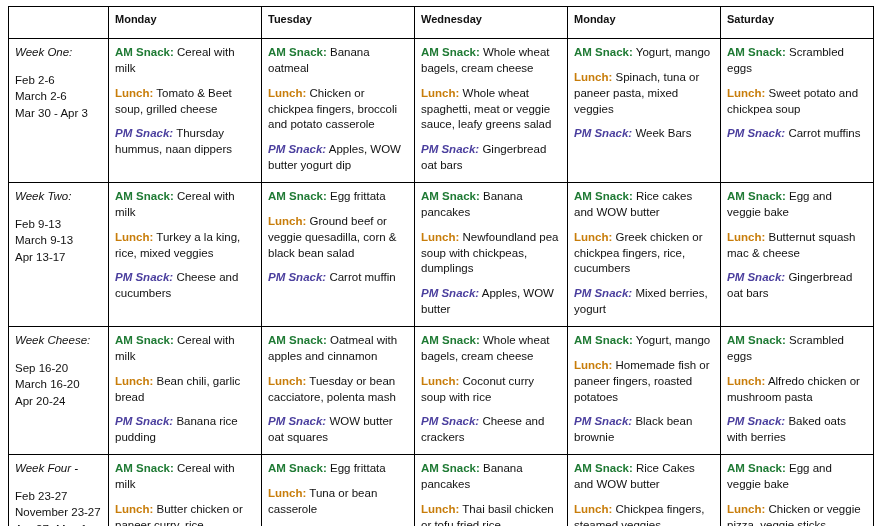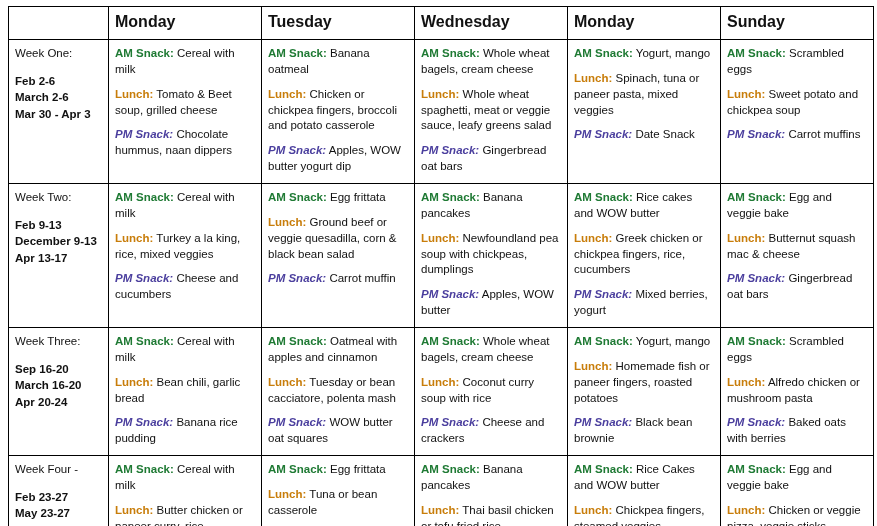--- a/index.html
+++ b/index.html
@@ -34,37 +34,37 @@
     padding: 6px 6px 8px 6px;
     box-sizing: border-box;
   }
   col.weekcol { width: 100px; }
   col.daycol  { width: 153px; }
 
   thead th {
     height: 32px;
     text-align: left;
     font-weight: bold;
-    font-size: 16px;
+    font-size: 11px;
     vertical-align: middle;
     padding-top: 8px;
     padding-bottom: 8px;
     color: #111111;
   }
   .week-label {
     font-weight: normal;
     color: #111111;
     line-height: 1.35;
   }
   .week-title {
     margin-bottom: 11px;
+    font-style: italic;
   }
   .week-dates div {
     line-height: 1.45;
-    font-weight: bold;
   }
   .meal {
     line-height: 1.38;
     margin-bottom: 9px;
   }
   .meal:last-child { margin-bottom: 0; }
   .lbl { font-weight: bold; }
   .lbl-am { color: #1f7a34; }
   .lbl-lunch { color: #c87d0a; margin-top: 15px; }
   .lbl-pm { color: #4b3f9e; font-style: italic; }
@@ -84,67 +84,67 @@
       <col class="daycol">
       <col class="daycol">
     </colgroup>
     <thead>
       <tr>
         <th></th>
         <th>Monday</th>
         <th>Tuesday</th>
         <th>Wednesday</th>
         <th>Monday</th>
-        <th>Sunday</th>
+        <th>Saturday</th>
       </tr>
     </thead>
     <tbody>
 
       <tr>
         <td class="week-label">
           <div class="week-title">Week One:</div>
           <div class="week-dates">
             <div>Feb 2-6</div>
             <div>March 2-6</div>
             <div>Mar 30 - Apr 3</div>
           </div>
         </td>
         <td>
           <div class="meal"><span class="lbl lbl-am">AM Snack:</span> <span class="txt">Cereal with milk</span></div>
           <div class="meal"><span class="lbl lbl-lunch">Lunch:</span> <span class="txt">Tomato &amp; Beet soup, grilled cheese</span></div>
-          <div class="meal"><span class="lbl lbl-pm">PM Snack:</span> <span class="txt">Chocolate hummus, naan dippers</span></div>
+          <div class="meal"><span class="lbl lbl-pm">PM Snack:</span> <span class="txt">Thursday hummus, naan dippers</span></div>
         </td>
         <td>
           <div class="meal"><span class="lbl lbl-am">AM Snack:</span> <span class="txt">Banana oatmeal</span></div>
           <div class="meal"><span class="lbl lbl-lunch">Lunch:</span> <span class="txt">Chicken or chickpea fingers, broccoli and potato casserole</span></div>
           <div class="meal"><span class="lbl lbl-pm">PM Snack:</span> <span class="txt">Apples, WOW butter yogurt dip</span></div>
         </td>
         <td>
           <div class="meal"><span class="lbl lbl-am">AM Snack:</span> <span class="txt">Whole wheat bagels, cream cheese</span></div>
           <div class="meal"><span class="lbl lbl-lunch">Lunch:</span> <span class="txt">Whole wheat spaghetti, meat or veggie sauce, leafy greens salad</span></div>
           <div class="meal"><span class="lbl lbl-pm">PM Snack:</span> <span class="txt">Gingerbread oat bars</span></div>
         </td>
         <td>
           <div class="meal"><span class="lbl lbl-am">AM Snack:</span> <span class="txt">Yogurt, mango</span></div>
           <div class="meal"><span class="lbl lbl-lunch">Lunch:</span> <span class="txt">Spinach, tuna or paneer pasta, mixed veggies</span></div>
-          <div class="meal"><span class="lbl lbl-pm">PM Snack:</span> <span class="txt">Date Snack</span></div>
+          <div class="meal"><span class="lbl lbl-pm">PM Snack:</span> <span class="txt">Week Bars</span></div>
         </td>
         <td>
           <div class="meal"><span class="lbl lbl-am">AM Snack:</span> <span class="txt">Scrambled eggs</span></div>
           <div class="meal"><span class="lbl lbl-lunch">Lunch:</span> <span class="txt">Sweet potato and chickpea soup</span></div>
           <div class="meal"><span class="lbl lbl-pm">PM Snack:</span> <span class="txt">Carrot muffins</span></div>
         </td>
       </tr>
 
       <tr>
         <td class="week-label">
           <div class="week-title">Week Two:</div>
           <div class="week-dates">
             <div>Feb 9-13</div>
-            <div>December 9-13</div>
+            <div>March 9-13</div>
             <div>Apr 13-17</div>
           </div>
         </td>
         <td>
           <div class="meal"><span class="lbl lbl-am">AM Snack:</span> <span class="txt">Cereal with milk</span></div>
           <div class="meal"><span class="lbl lbl-lunch">Lunch:</span> <span class="txt">Turkey a la king, rice, mixed veggies</span></div>
           <div class="meal"><span class="lbl lbl-pm">PM Snack:</span> <span class="txt">Cheese and cucumbers</span></div>
         </td>
         <td>
           <div class="meal"><span class="lbl lbl-am">AM Snack:</span> <span class="txt">Egg frittata</span></div>
@@ -163,21 +163,21 @@
         </td>
         <td>
           <div class="meal"><span class="lbl lbl-am">AM Snack:</span> <span class="txt">Egg and veggie bake</span></div>
           <div class="meal"><span class="lbl lbl-lunch">Lunch:</span> <span class="txt">Butternut squash mac &amp; cheese</span></div>
           <div class="meal"><span class="lbl lbl-pm">PM Snack:</span> <span class="txt">Gingerbread oat bars</span></div>
         </td>
       </tr>
 
       <tr>
         <td class="week-label">
-          <div class="week-title">Week Three:</div>
+          <div class="week-title">Week Cheese:</div>
           <div class="week-dates">
             <div>Sep 16-20</div>
             <div>March 16-20</div>
             <div>Apr 20-24</div>
           </div>
         </td>
         <td>
           <div class="meal"><span class="lbl lbl-am">AM Snack:</span> <span class="txt">Cereal with milk</span></div>
           <div class="meal"><span class="lbl lbl-lunch">Lunch:</span> <span class="txt">Bean chili, garlic bread</span></div>
           <div class="meal"><span class="lbl lbl-pm">PM Snack:</span> <span class="txt">Banana rice pudding</span></div>
@@ -202,21 +202,21 @@
           <div class="meal"><span class="lbl lbl-lunch">Lunch:</span> <span class="txt">Alfredo chicken or mushroom pasta</span></div>
           <div class="meal"><span class="lbl lbl-pm">PM Snack:</span> <span class="txt">Baked oats with berries</span></div>
         </td>
       </tr>
 
       <tr>
         <td class="week-label">
           <div class="week-title">Week Four -</div>
           <div class="week-dates">
             <div>Feb 23-27</div>
-            <div>May 23-27</div>
+            <div>November 23-27</div>
             <div>Apr 27- May 1</div>
           </div>
         </td>
         <td>
           <div class="meal"><span class="lbl lbl-am">AM Snack:</span> <span class="txt">Cereal with milk</span></div>
           <div class="meal"><span class="lbl lbl-lunch">Lunch:</span> <span class="txt">Butter chicken or paneer curry, rice</span></div>
 
         </td>
         <td>
           <div class="meal"><span class="lbl lbl-am">AM Snack:</span> <span class="txt">Egg frittata</span></div>

